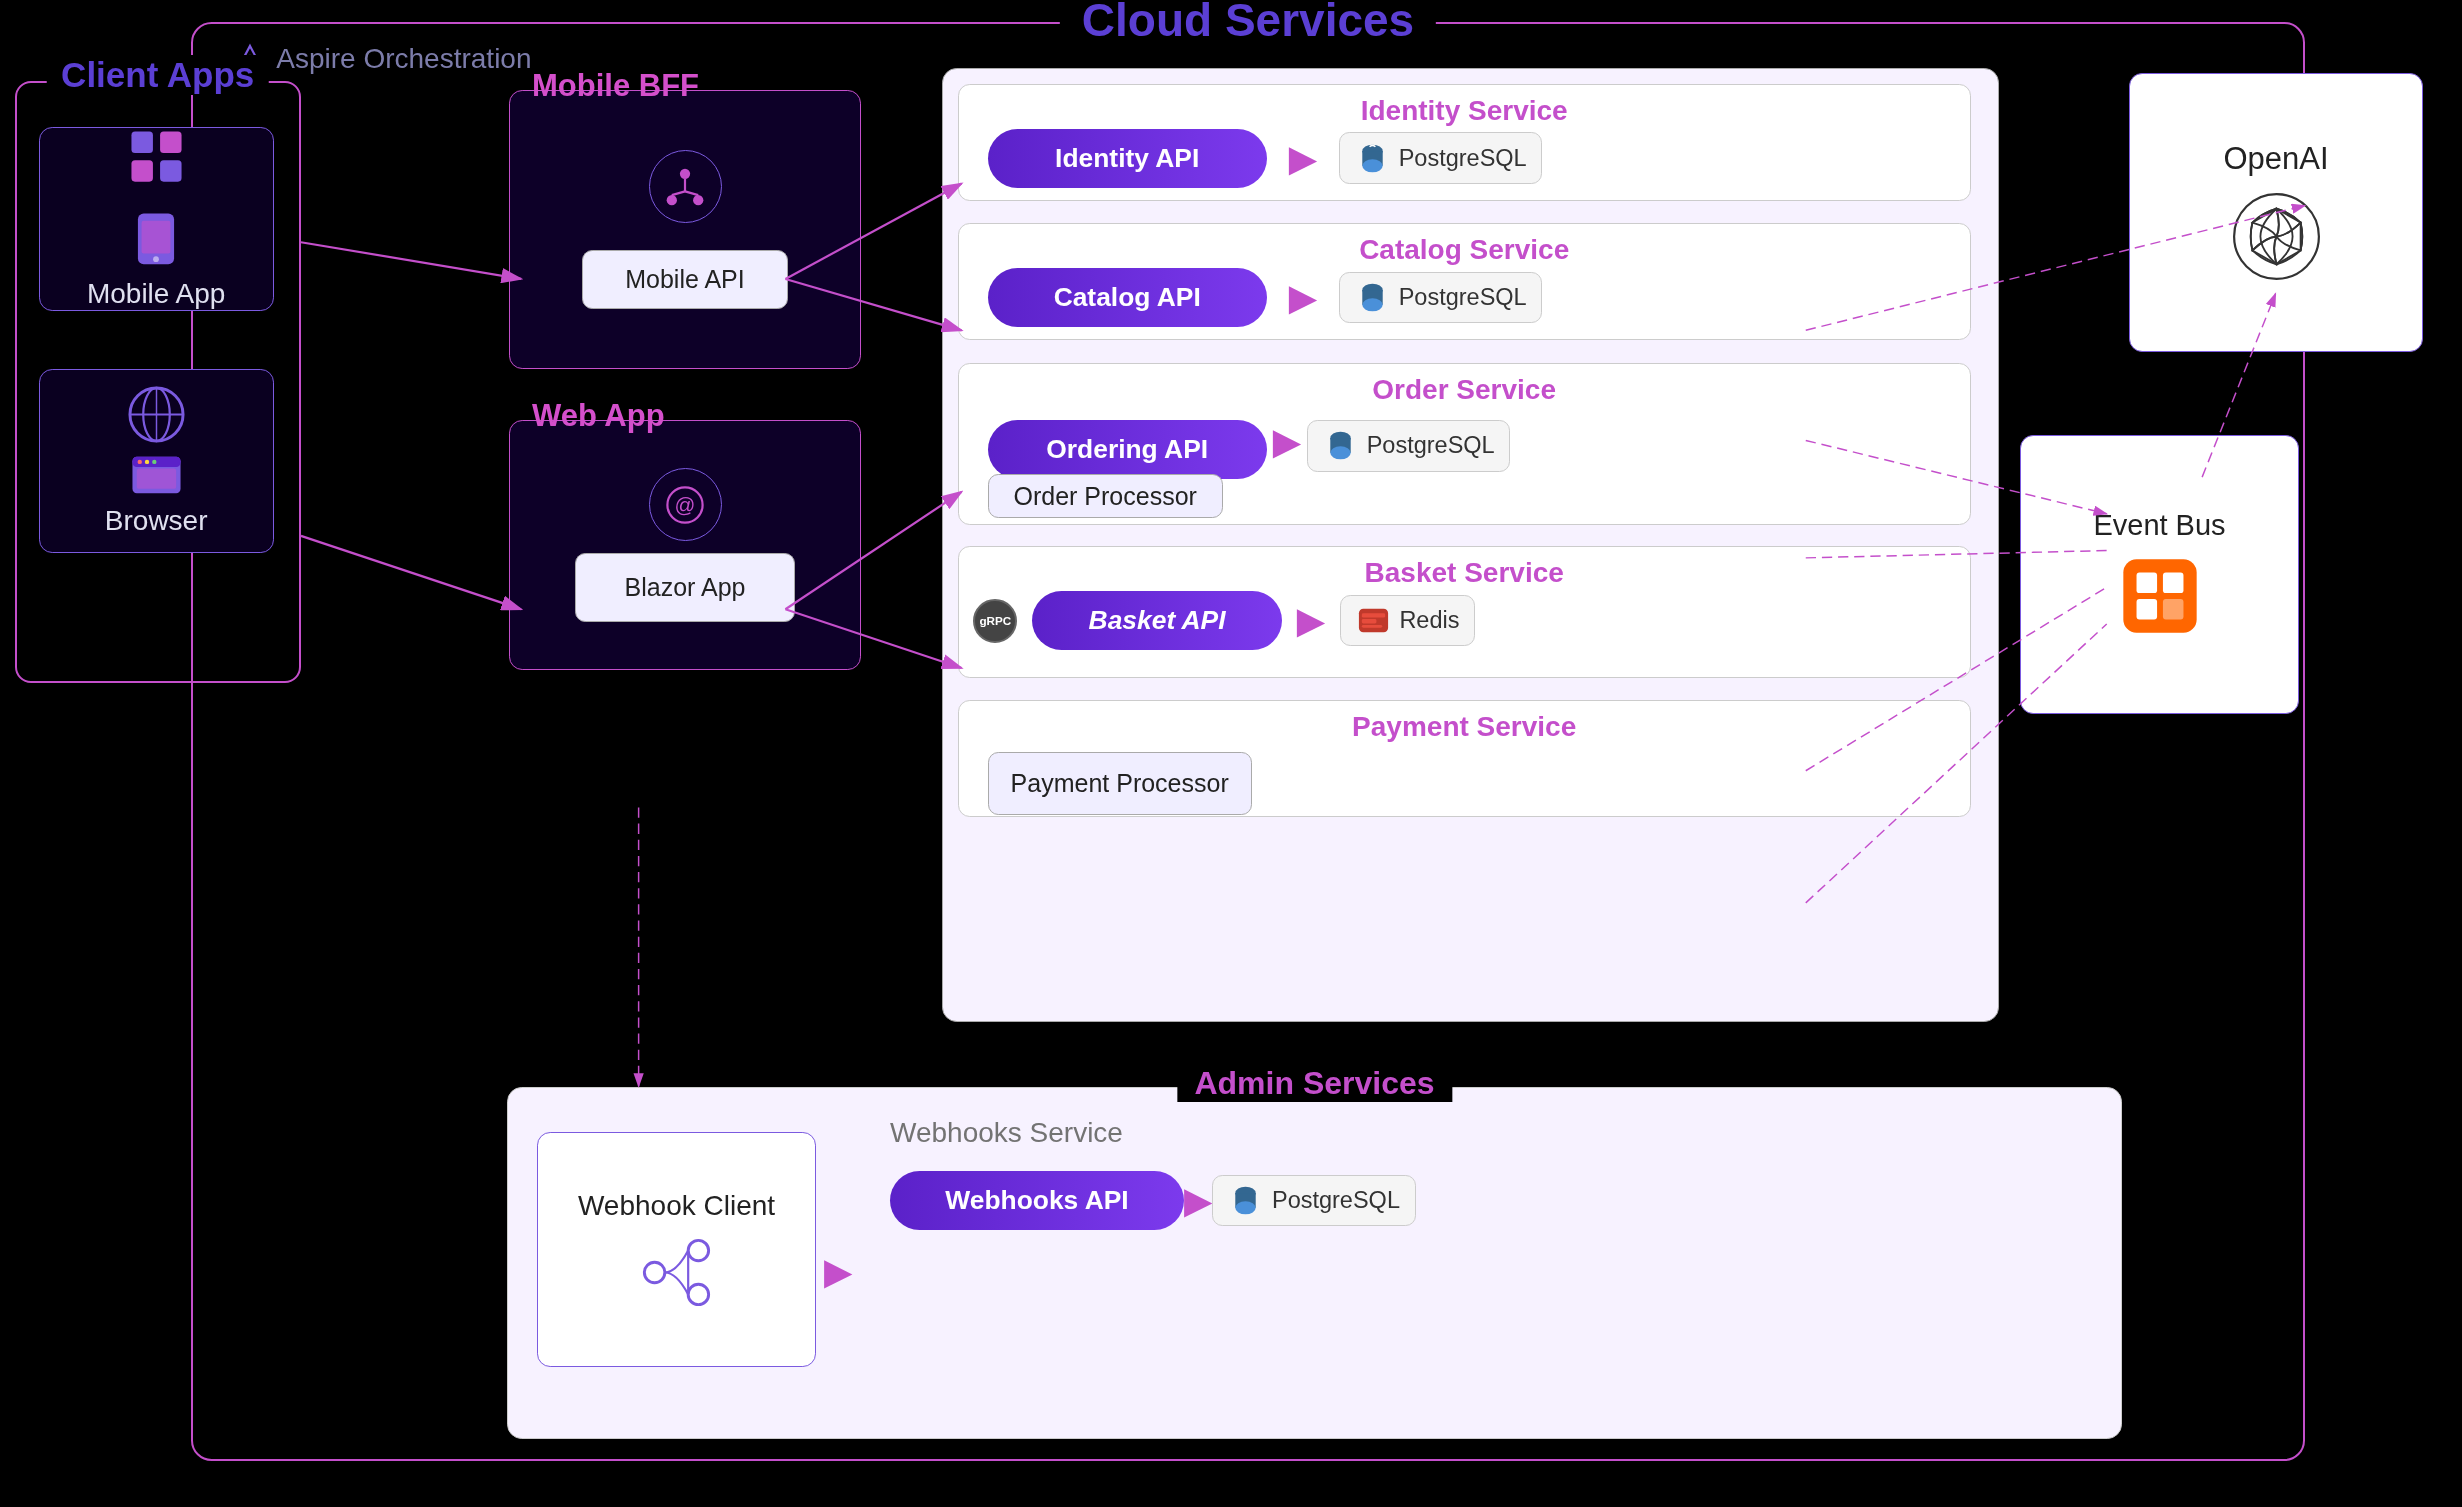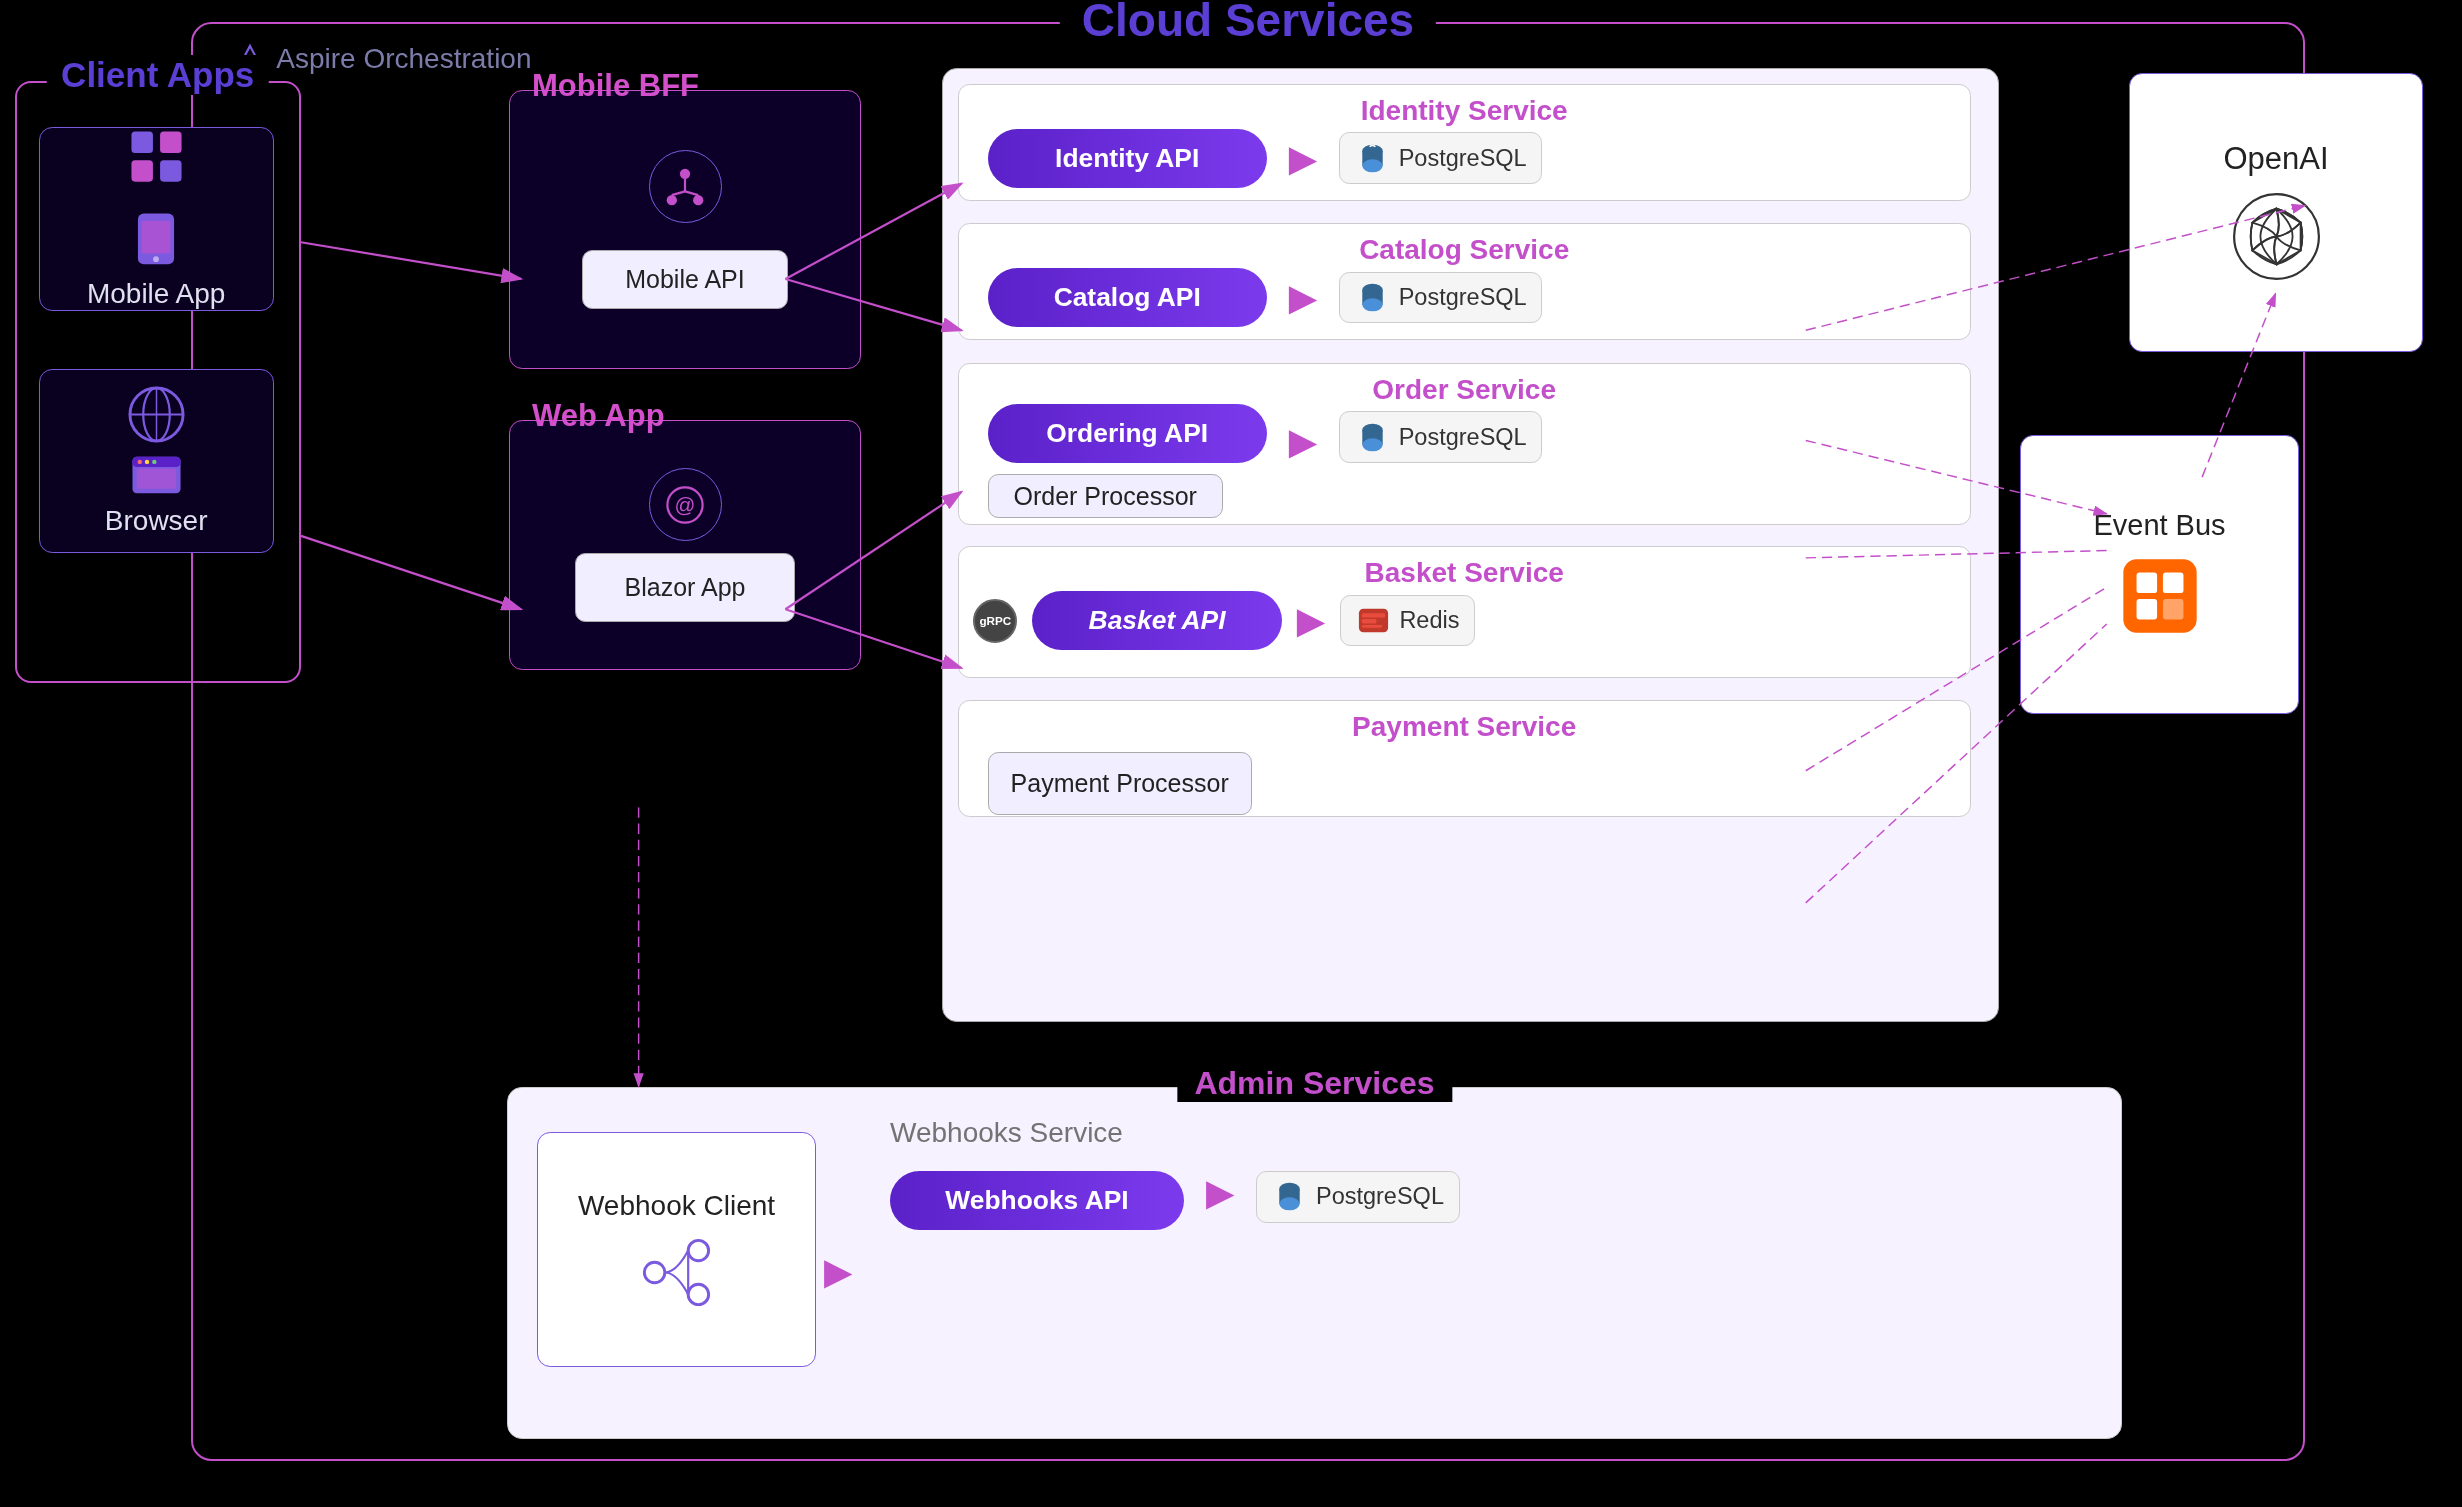--- a/index.html
+++ b/index.html
@@ -375,21 +375,21 @@
               <rect x="10" y="14" width="28" height="20" fill="#336791"></rect>
               <ellipse cx="24" cy="34" rx="14" ry="9" fill="#4a90d9"></ellipse>
             </svg>
             <span>PostgreSQL</span>
           </div>
         </div>
       </div>
 
       <div class="service-group" style="top:294px;left:14.7px;width:1013px;height:162px;">
         <div class="service-group-title">Order Service</div>
-        <div style="display:flex;align-items:flex-end;gap:22px;position:absolute;top:40px;left:29px;">
+        <div style="display:flex;align-items:flex-start;gap:6px;position:absolute;top:56px;left:29px;">
           <div class="api-pill" style="width:279px;">
             <span>Ordering API</span>
           </div>
           <div style="font-size:37px;color:#c44fcb;">▶</div>
           <div class="pg-badge">
             <svg width="35" height="35" viewBox="0 0 48 48">
               <ellipse cx="24" cy="14" rx="14" ry="9" fill="#336791"></ellipse>
               <rect x="10" y="14" width="28" height="20" fill="#336791"></rect>
               <ellipse cx="24" cy="34" rx="14" ry="9" fill="#4a90d9"></ellipse>
             </svg>
@@ -517,21 +517,21 @@
         <path d="M34 50 Q50 50 66 20" fill="none" stroke="#7b5ae0" stroke-width="3"></path>
         <path d="M34 50 Q50 50 66 80" fill="none" stroke="#7b5ae0" stroke-width="3"></path>
         <path d="M66 20 Q66 50 66 80" fill="none" stroke="#7b5ae0" stroke-width="3"></path>
       </svg>
     </div>
 
     <div style="position:absolute;top:162px;left:316px;font-size:37px;color:#c44fcb;">▶</div>
 
     <div style="position:absolute;top:29px;left:382px;width:881px;height:286px;">
       <div class="webhooks-service-title" style="margin-bottom:14.7px;">Webhooks Service</div>
-      <div style="display:flex;align-items:flex-start;gap:22px;margin-top:22px;">
+      <div style="display:flex;align-items:center;margin-top:22px;">
         <div class="api-pill" style="width:294px;">
           <span>Webhooks API</span>
         </div>
         <div style="font-size:37px;color:#c44fcb;">▶</div>
         <div class="pg-badge">
           <svg width="35" height="35" viewBox="0 0 48 48">
             <ellipse cx="24" cy="14" rx="14" ry="9" fill="#336791"></ellipse>
             <rect x="10" y="14" width="28" height="20" fill="#336791"></rect>
             <ellipse cx="24" cy="34" rx="14" ry="9" fill="#4a90d9"></ellipse>
           </svg>

